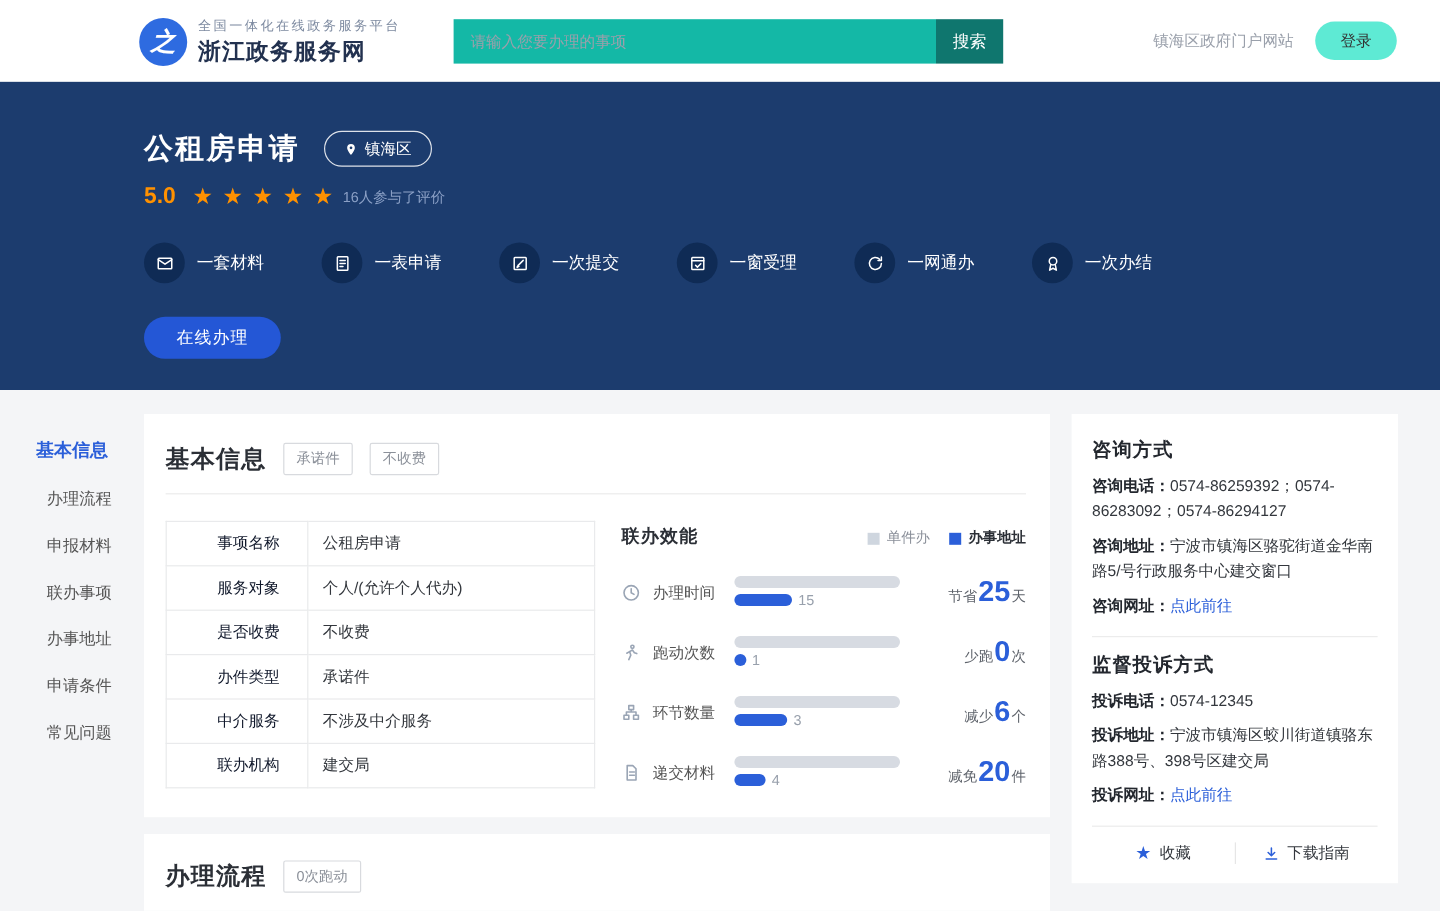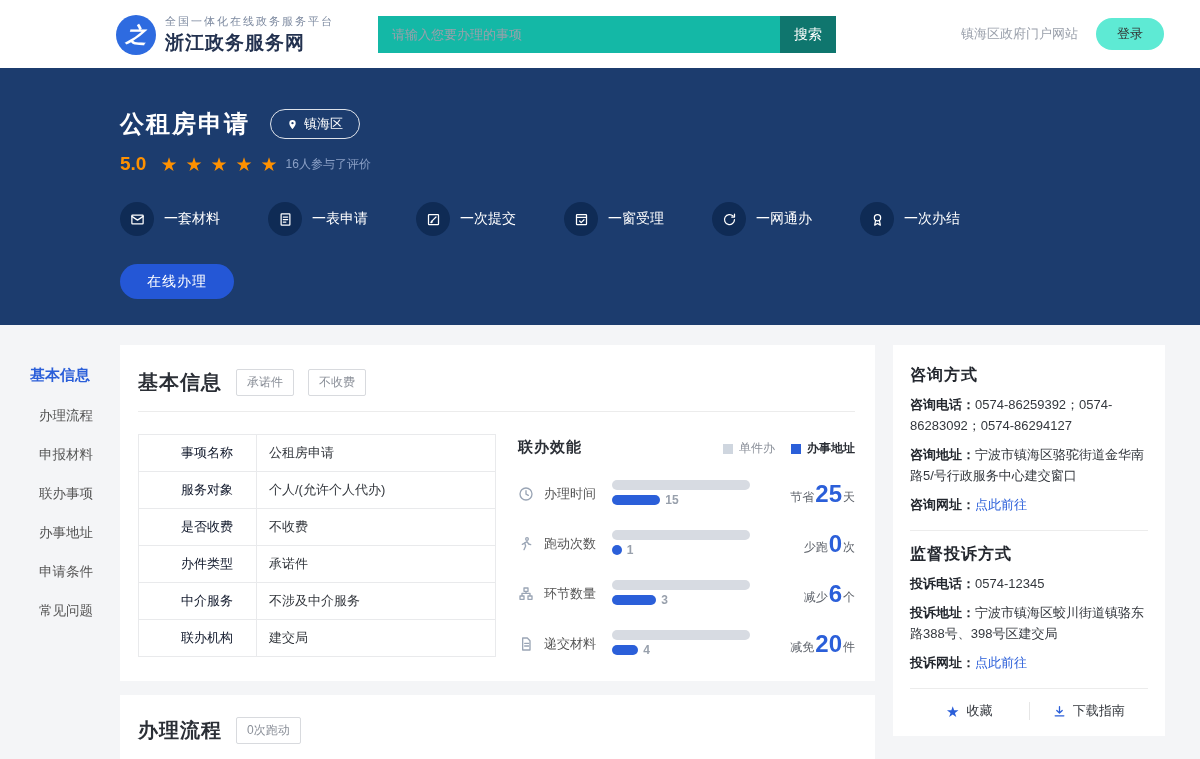--- a/index.html
+++ b/index.html
@@ -66,21 +66,21 @@
   .chart-head h3 { font-size:15px; color:#2b2f36; letter-spacing:1px; }
   .legend { margin-left:auto; display:flex; align-items:center; gap:6px; font-size:12px; }
   .sw { width:10px; height:10px; display:inline-block; }
   .sw.single { background:#cfd6df; }
   .sw.joint { background:#2b5fd9; margin-left:10px; }
   .lg-single { color:#8a8f99; }
   .lg-joint { color:#2b2f36; font-weight:bold; }
   .c-row { display:flex; align-items:center; margin-top:23px; }
   .c-icon { width:18px; color:#9aa5b5; margin-right:8px; display:flex; align-items:center; }
   .c-label { font-size:13px; color:#555; width:64px; }
-  .bars { width:138px; margin-left:4px;font-weight:bold; }
+  .bars { width:138px; margin-left:4px; }
   .track { height:10px; border-radius:5px; background:#d7dbe2; }
   .bar-line { display:flex; align-items:center; margin-top:3px; }
   .bar { height:10px; border-radius:5px; background:#2b5fd9; }
   .bar-val { font-size:12px; color:#98a0ac; margin-left:5px; }
   .saving { margin-left:auto; display:flex; align-items:flex-end; }
   .s-pre,.s-unit { font-size:12px; color:#5e636b; }
   .s-num { font-size:24px; font-weight:bold; color:#2b5fd9; margin:0 1px; line-height:1; }
 
   .process-card { margin-top:14px; padding:22px 18px 40px; display:flex; align-items:center; }
   .process-card h2 { font-size:20px; color:#2b2f36; letter-spacing:1px; }

